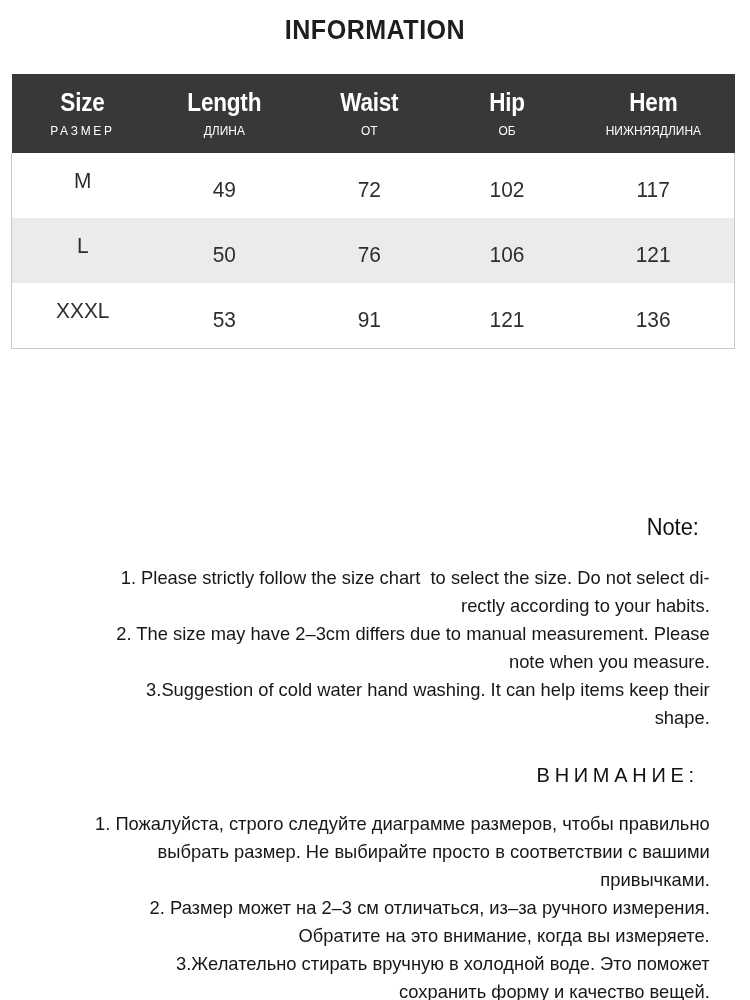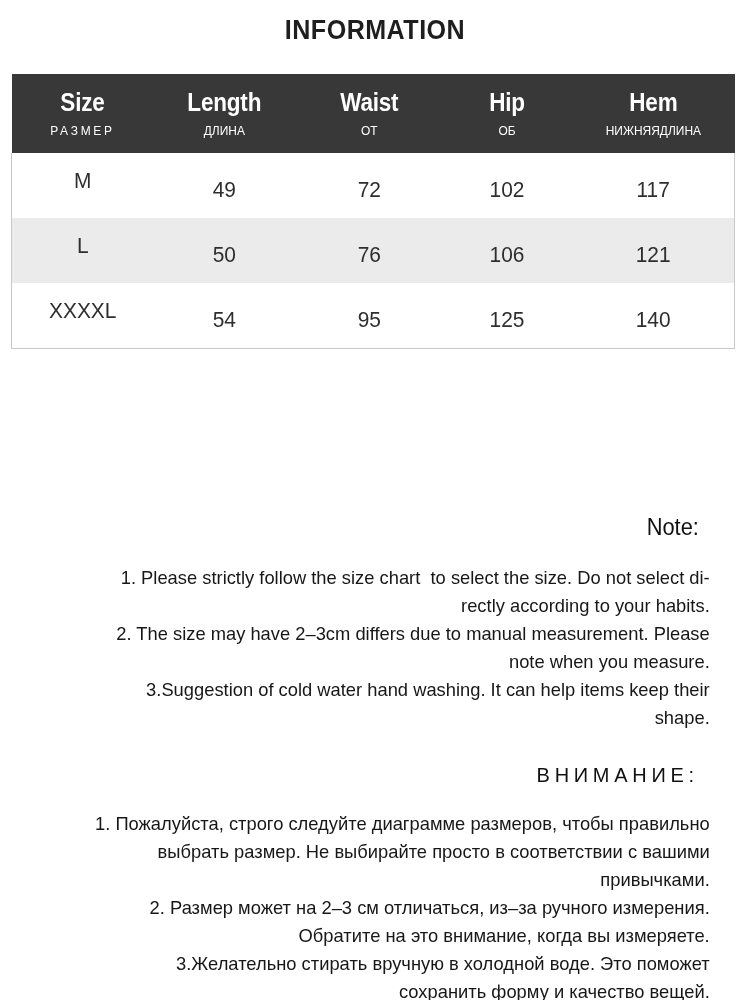--- a/index.html
+++ b/index.html
@@ -184,25 +184,25 @@
         <td class="col-num col-last">117</td>
       </tr>
       <tr class="even">
         <td class="col-size">L</td>
         <td class="col-num">50</td>
         <td class="col-num">76</td>
         <td class="col-num">106</td>
         <td class="col-num col-last">121</td>
       </tr>
       <tr class="odd">
-        <td class="col-size">XXXXL</td>
-        <td class="col-num">54</td>
-        <td class="col-num">95</td>
-        <td class="col-num">125</td>
-        <td class="col-num col-last">140</td>
+        <td class="col-size">XXXL</td>
+        <td class="col-num">53</td>
+        <td class="col-num">91</td>
+        <td class="col-num">121</td>
+        <td class="col-num col-last">136</td>
       </tr>
     </tbody>
   </table>
 </div>
 
 <section class="note-block" id="note-en">
   <div class="note-heading">Note:</div>
   <p class="note-line">1. Please strictly follow the size chart  to select the size. Do not select di-
 rectly according to your habits.</p>
   <p class="note-line">2. The size may have 2–3cm differs due to manual measurement. Please

